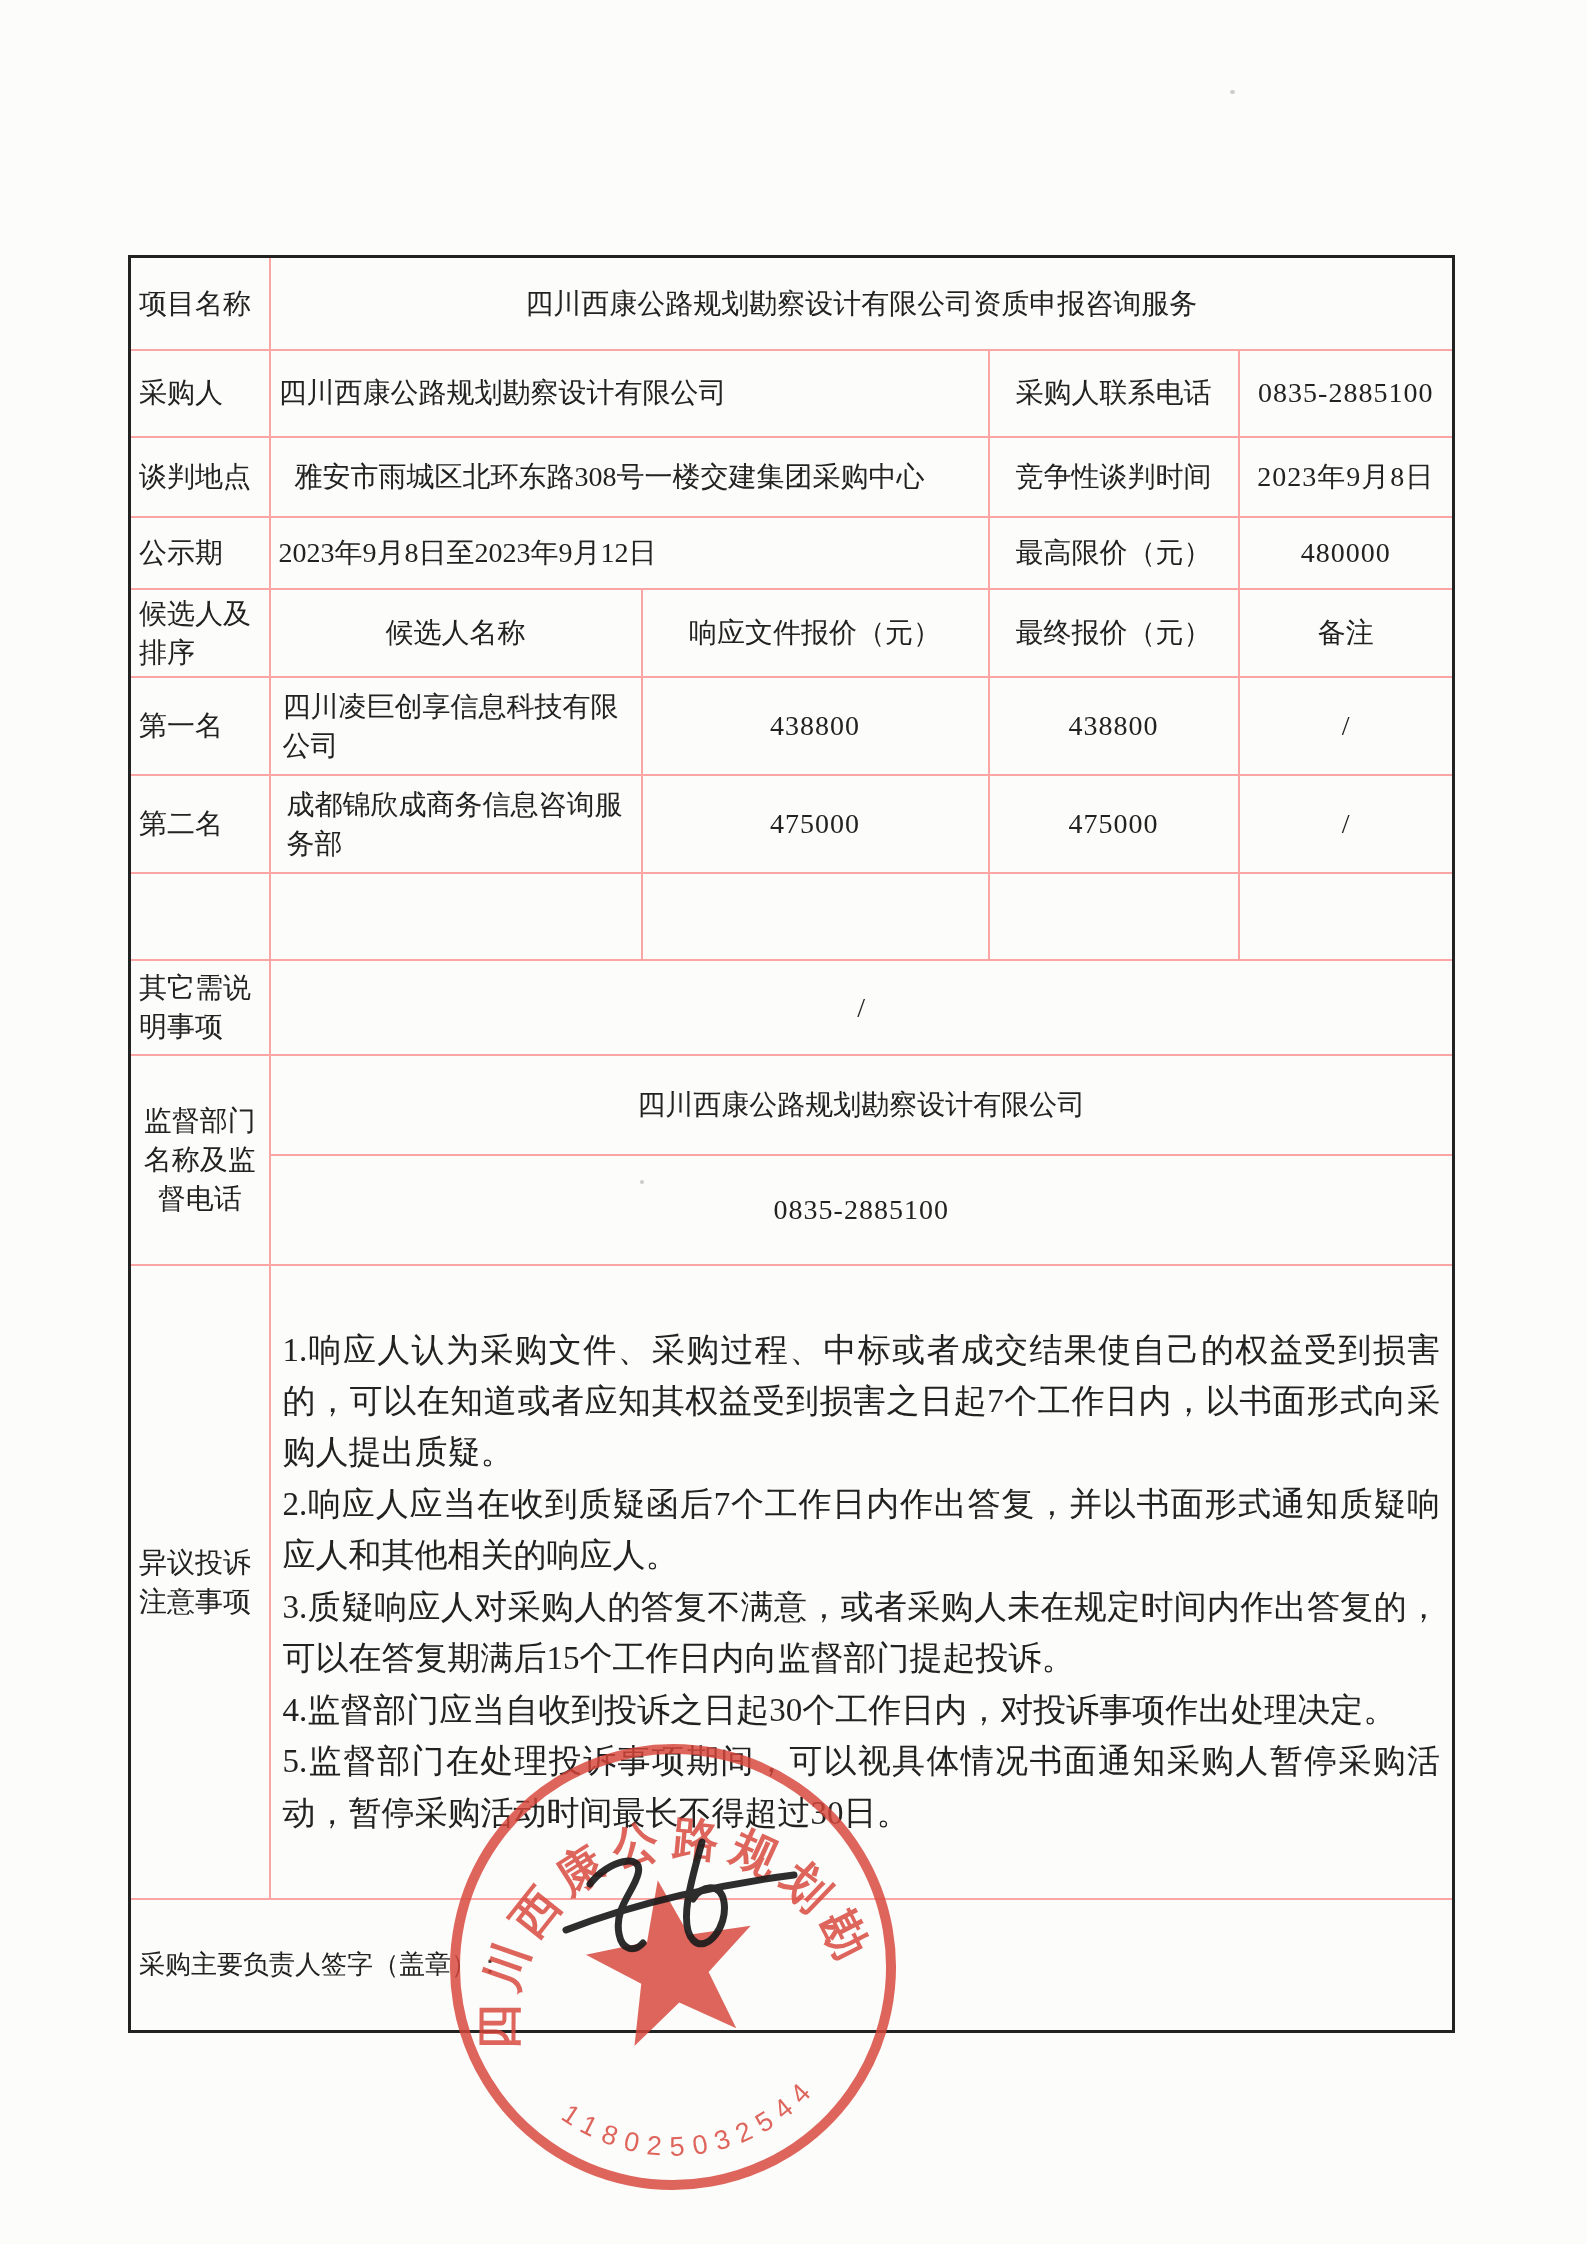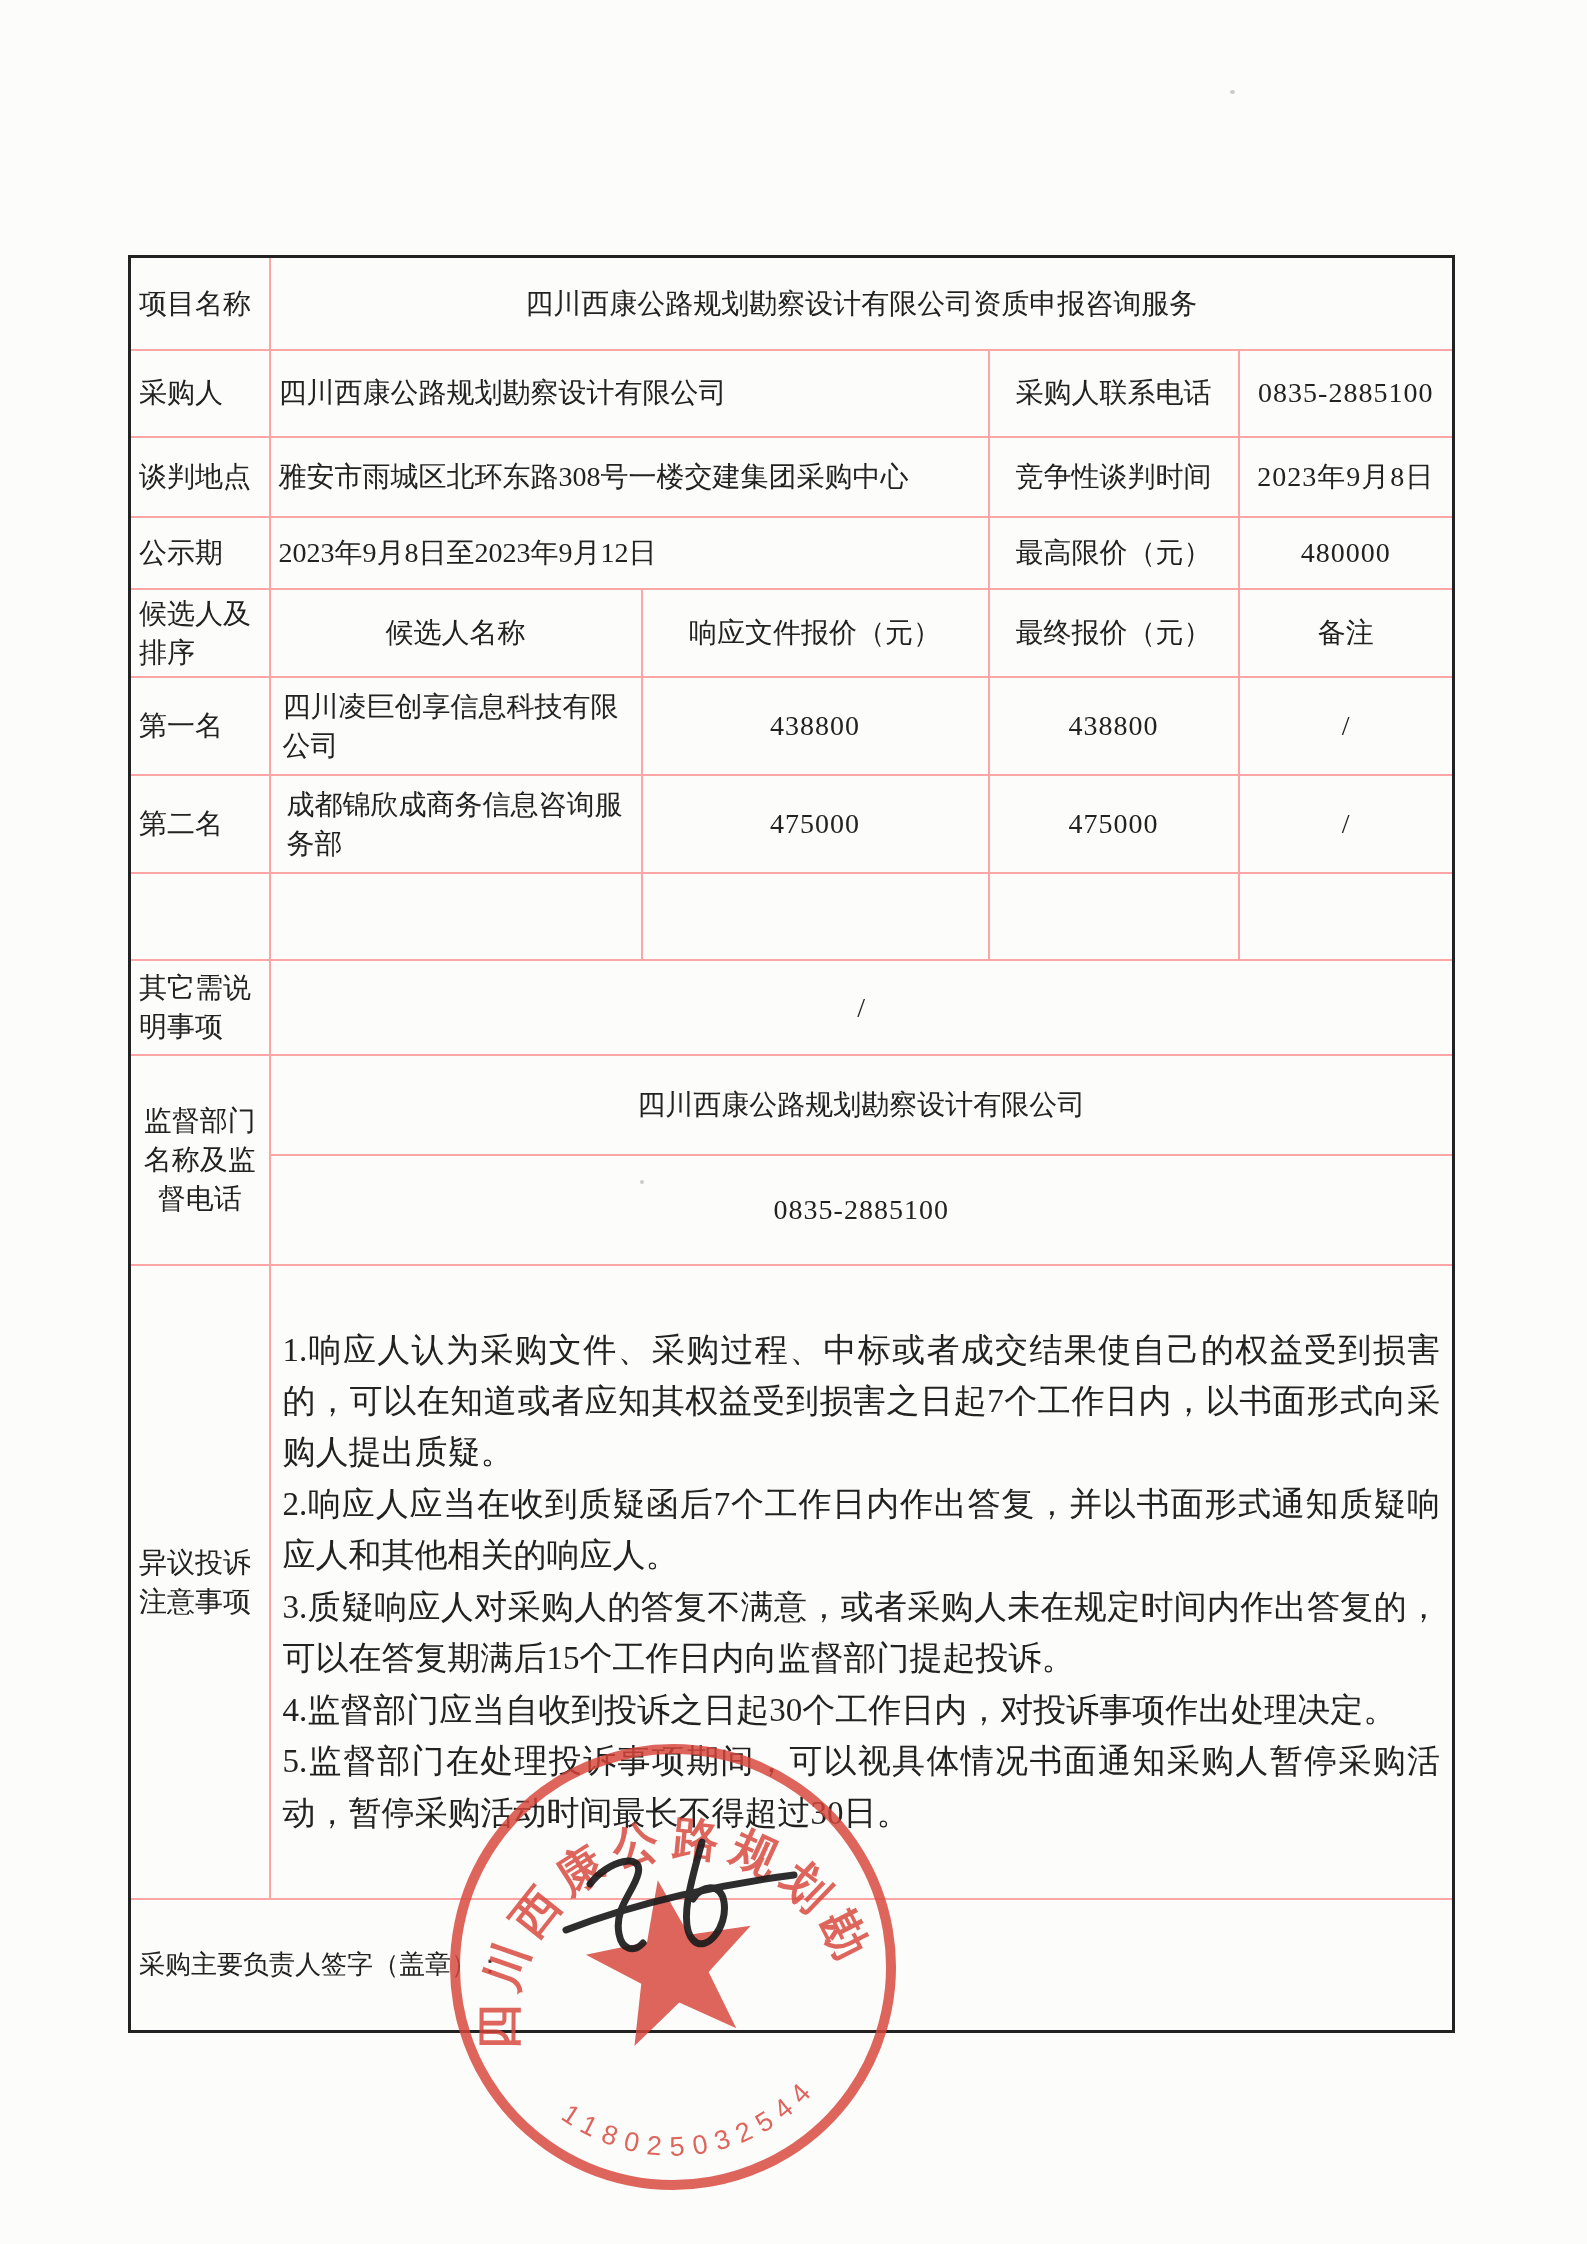--- a/index.html
+++ b/index.html
@@ -85,21 +85,21 @@
         <td class="val-c" colspan="4">四川西康公路规划勘察设计有限公司资质申报咨询服务</td>
       </tr>
       <tr class="r-purchaser">
         <td class="lbl">采购人</td>
         <td class="val-l" colspan="2">四川西康公路规划勘察设计有限公司</td>
         <td class="lblc">采购人联系电话</td>
         <td class="num">0835-2885100</td>
       </tr>
       <tr class="r-location">
         <td class="lbl">谈判地点</td>
-        <td class="val-l" colspan="2" style="padding-left:8px">雅安市雨城区北环东路308号一楼交建集团采购中心</td>
+        <td class="val-l" colspan="2" style="padding-left:24px">雅安市雨城区北环东路308号一楼交建集团采购中心</td>
         <td class="lblc">竞争性谈判时间</td>
         <td class="num">2023年9月8日</td>
       </tr>
       <tr class="r-publicity">
         <td class="lbl">公示期</td>
         <td class="val-l" colspan="2">2023年9月8日至2023年9月12日</td>
         <td class="lblc">最高限价（元）</td>
         <td class="num">480000</td>
       </tr>
       <tr class="r-candhead">

